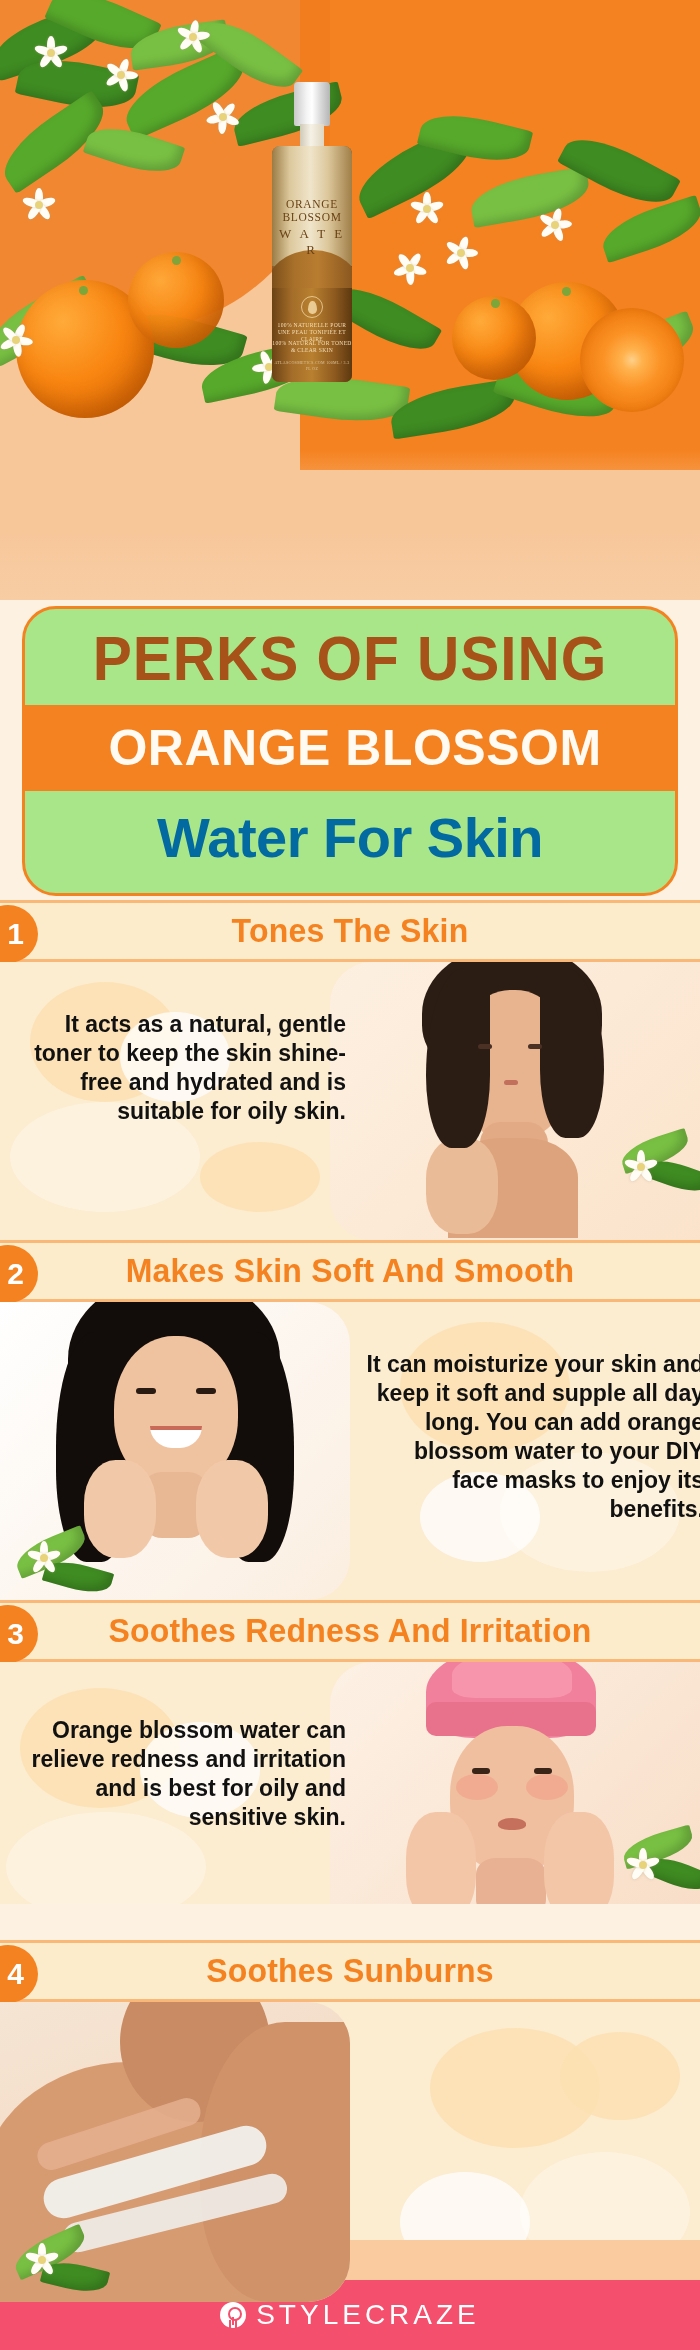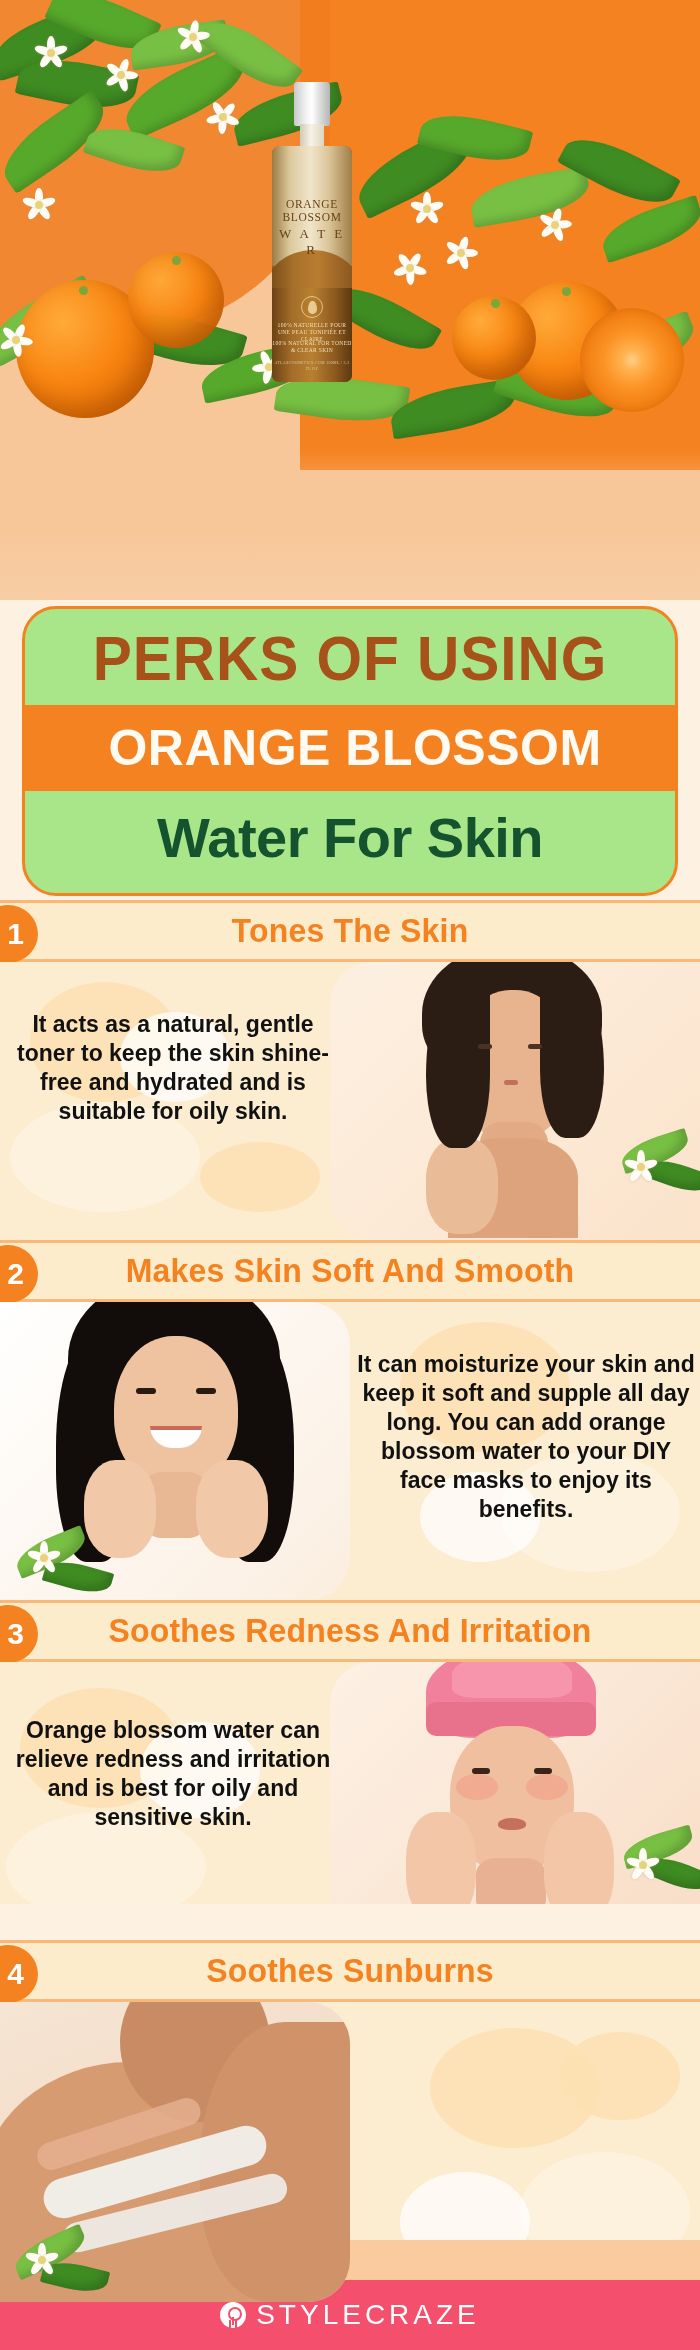--- a/index.html
+++ b/index.html
@@ -213,21 +213,21 @@
     color: #fffaf2;
     font-family: "Liberation Sans", sans-serif;
     font-weight: 700;
     font-size: 50px;
     letter-spacing: .5px;
     transform: scaleX(1.0);
   }
   .title-line3 {
     position: absolute; left: 0; top: 186px; width: 100%;
     text-align: center;
-    color: #14532d;
+    color: #0369a1;
     font-family: "Liberation Sans", sans-serif;
     font-weight: 700;
     font-size: 56px;
     line-height: 86px;
     letter-spacing: -.5px;
   }
 
   
   .section { position: absolute; left: 0; width: 700px; }
 
@@ -282,22 +282,23 @@
   .blob.pale { background: #fdf3e0; }
   .blob.white { background: #ffffff; opacity: .75; }
 
   .sec-text {
     position: absolute;
     color: #111111;
     font-family: "Liberation Sans", sans-serif;
     font-weight: 700;
     font-size: 23px;
     line-height: 29px;
-    text-align: center;
+    text-align: right;
     z-index: 4;
+    margin-left: 8px;
   }
 
   .photo {
     position: absolute;
     overflow: hidden;
     z-index: 3;
   }
   .photo.round-l  { border-radius: 42px 0 0 42px; }
   .photo.round-r  { border-radius: 0 42px 42px 0; }
 

